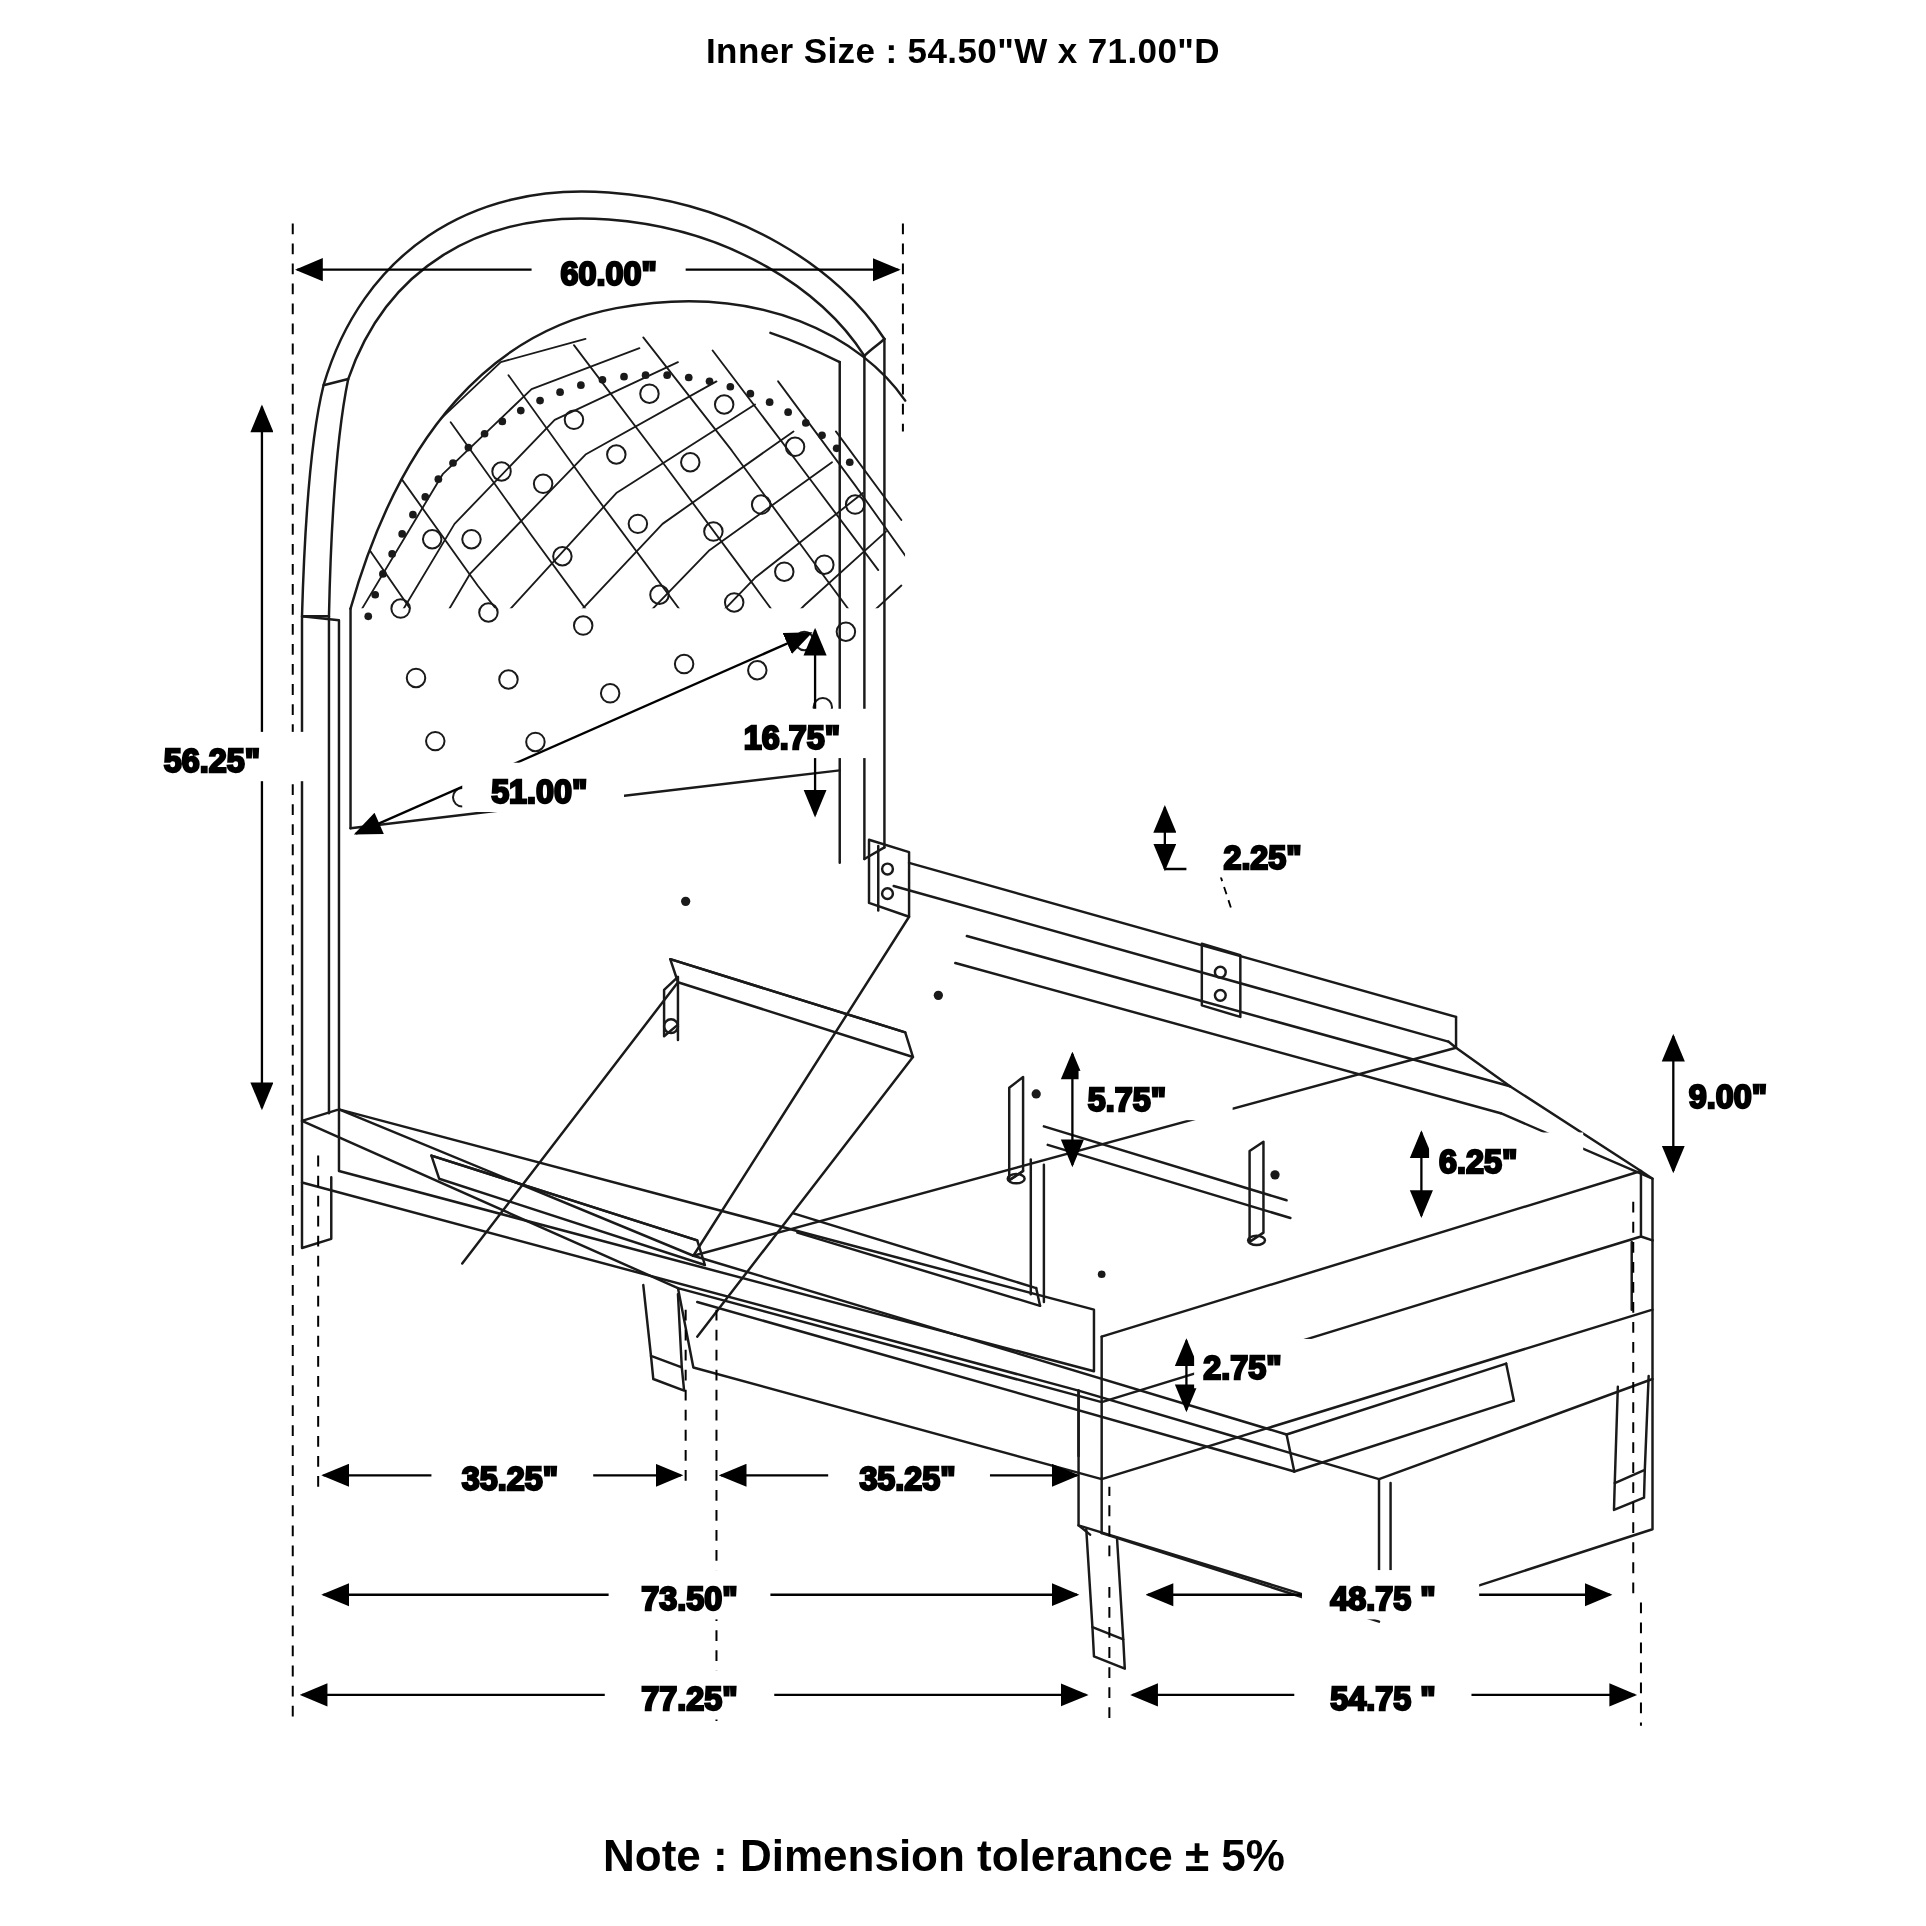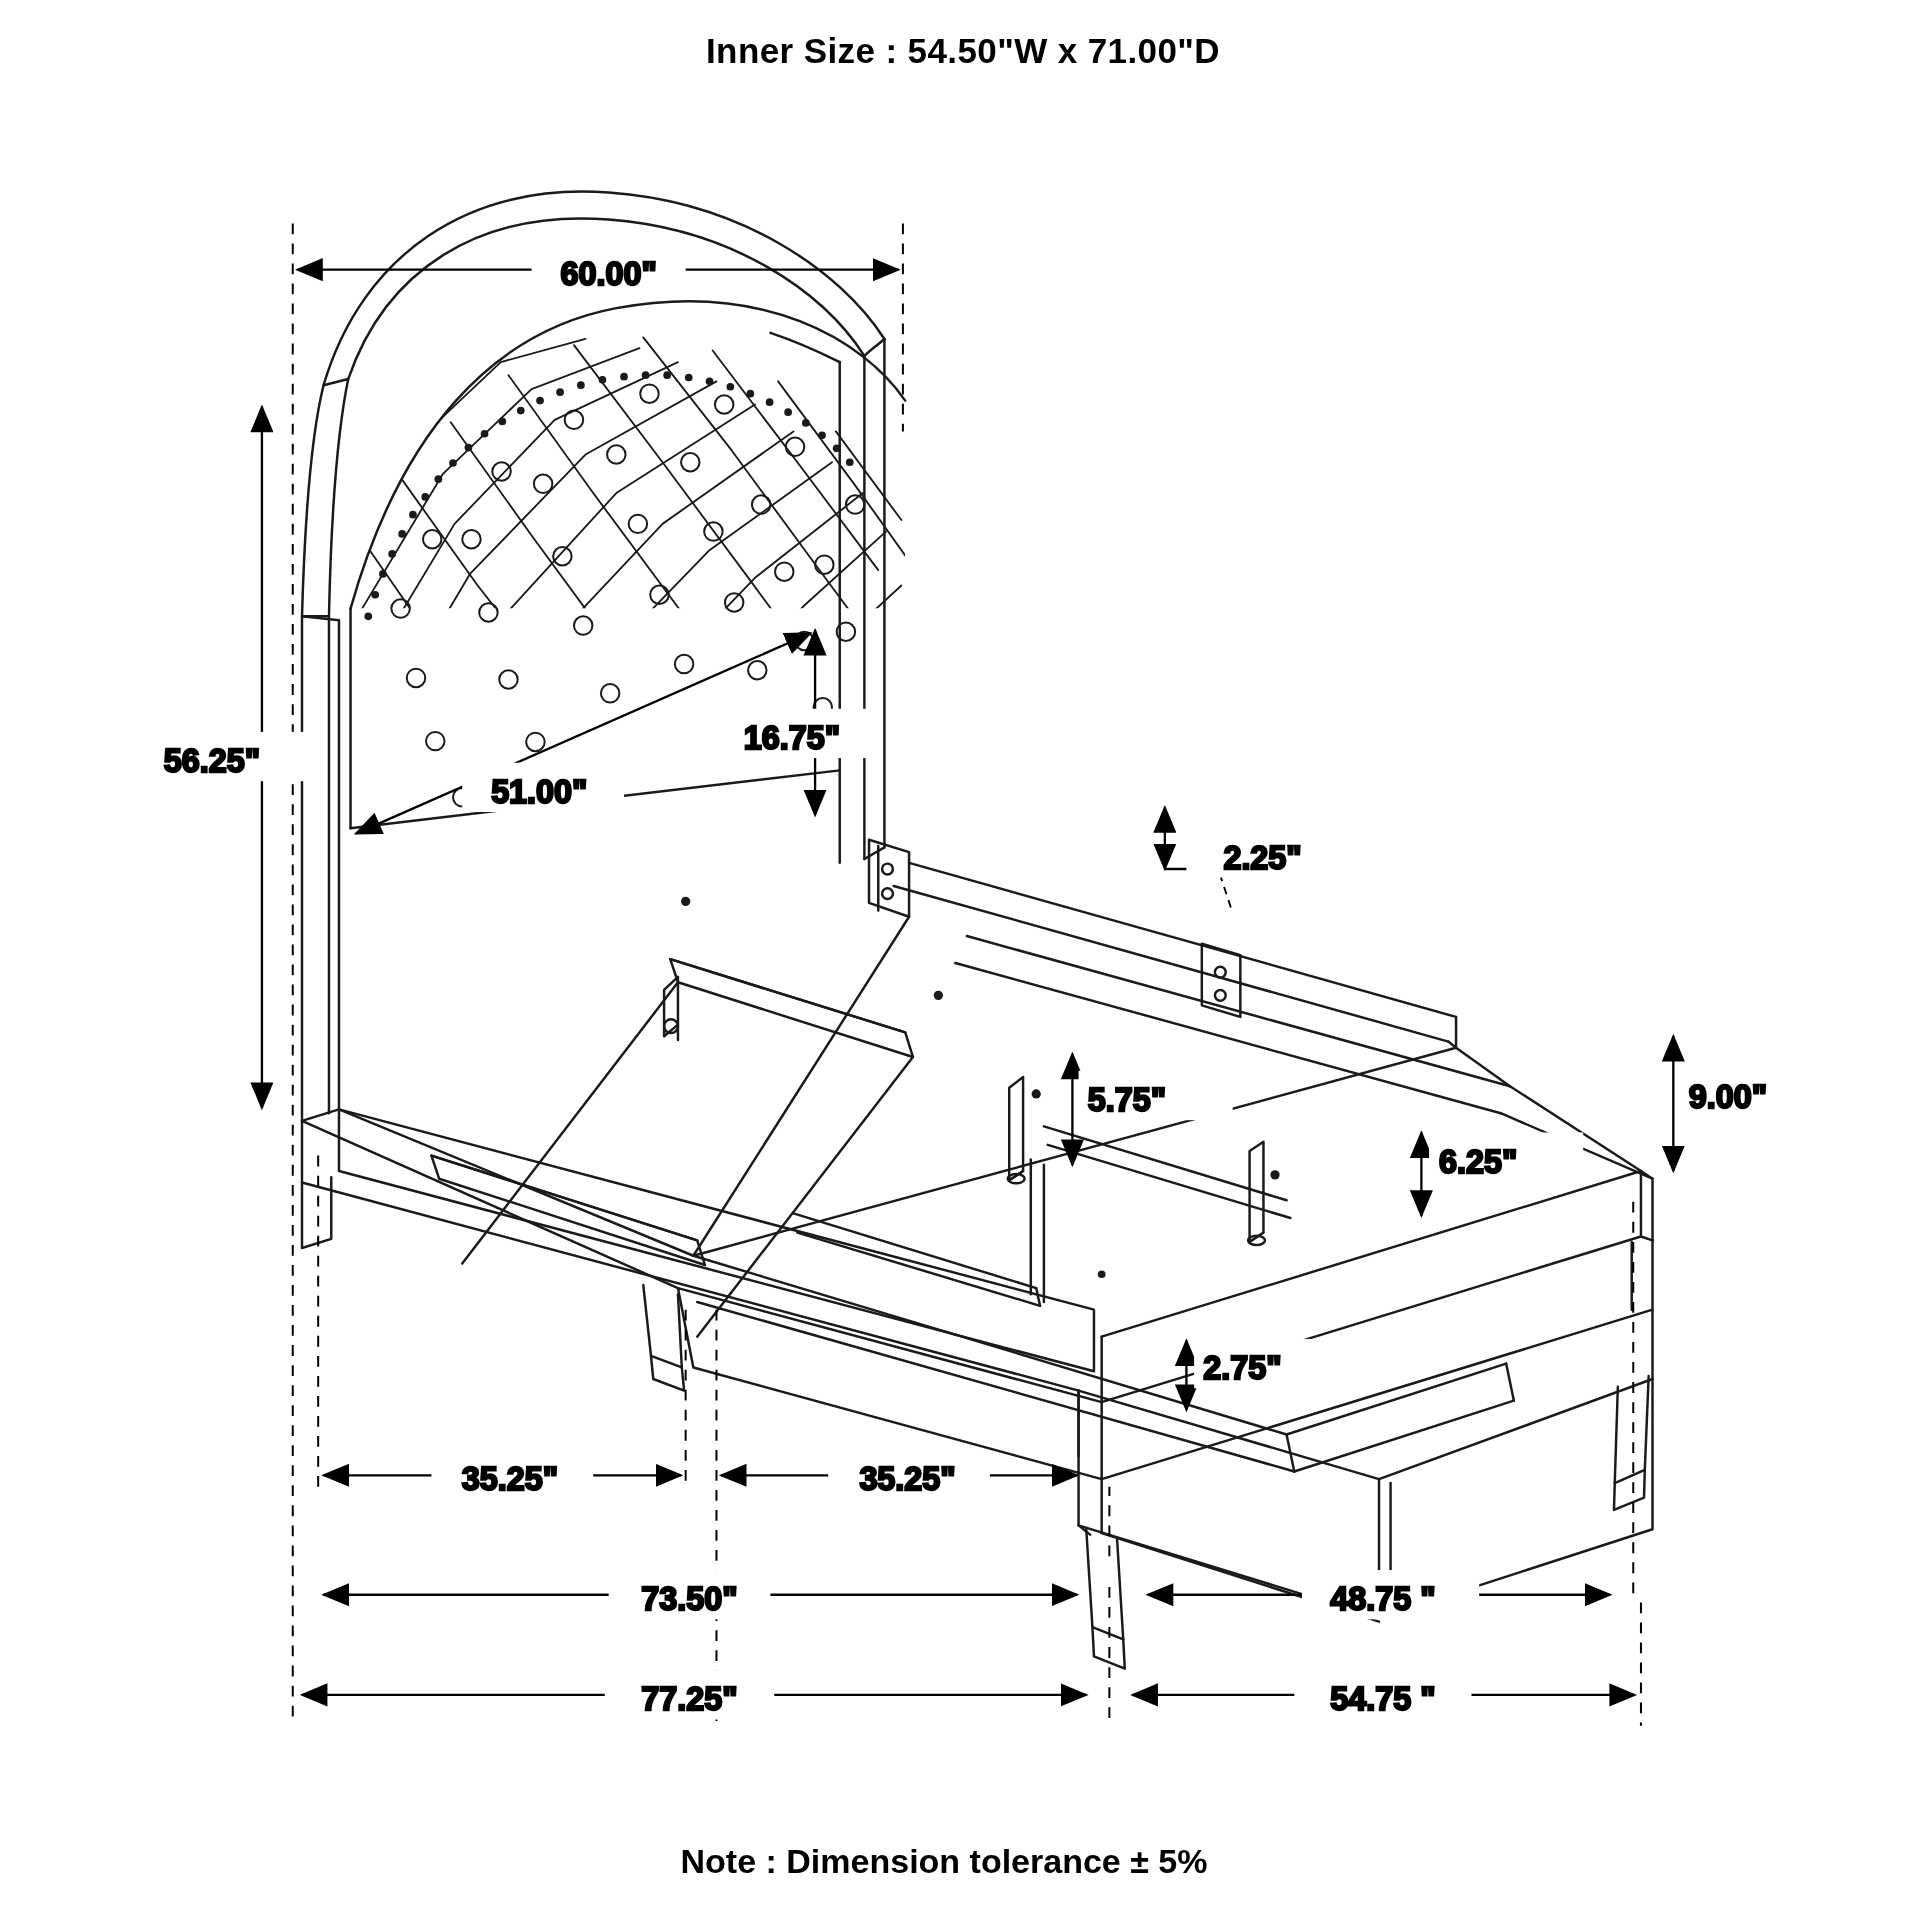--- a/index.html
+++ b/index.html
@@ -30,21 +30,21 @@
     font-size: 35px;
     font-weight: bold;
     letter-spacing: 0.4px;
   }
   .note {
     position: absolute;
     bottom: 45px;
     left: 0;
     width: 1888px;
     text-align: center;
-    font-size: 34px;
+    font-size: 44px;
     font-weight: bold;
   }
   svg.diagram {
     position: absolute;
     left: 0;
     top: 0;
     width: 1926px;
     height: 1926px;
   }
   .dimlabel {

